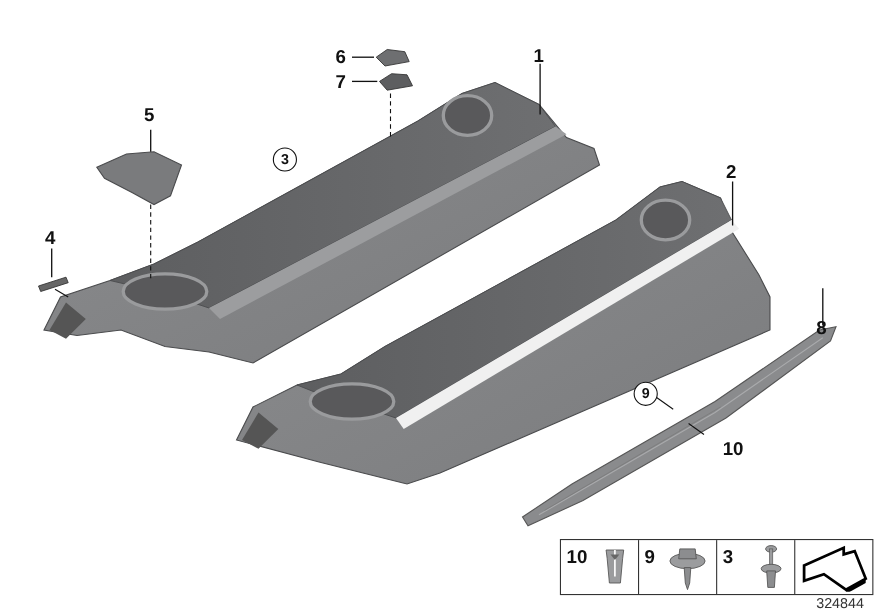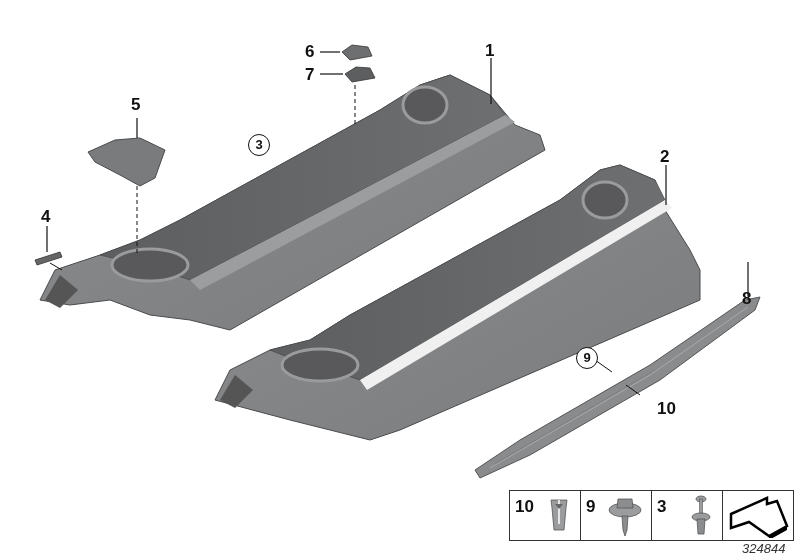--- a/index.html
+++ b/index.html
@@ -5,21 +5,21 @@
   html, body { margin:0; padding:0; background:#ffffff; }
   body { width:800px; height:560px; position:relative; overflow:hidden; font-family:"Liberation Sans", sans-serif; }
   .diagram { position:absolute; left:0; top:0; width:800px; height:560px; }
   .callout { position:absolute; font-weight:bold; font-size:17px; color:#111; font-family:"Liberation Sans", sans-serif; line-height:1; }
   .circled { position:absolute; width:20px; height:20px; border:1.5px solid #111; border-radius:50%; font-weight:bold; font-size:13px; text-align:center; line-height:20px; color:#111; background:#fff; }
   .legend { position:absolute; left:509px; top:490px; width:283px; height:49px; border:1px solid #333; display:flex; background:#fff; }
   .legend-cell { position:relative; flex:1; border-right:1px solid #333; }
   .legend-cell:last-child { border-right:none; }
   .legend-num { position:absolute; left:5px; top:6px; font-weight:bold; font-size:17px; color:#111; }
   .legend-icon { position:absolute; right:6px; top:3px; }
-  .ref-num { position:absolute; left:742px; top:541px; font-size:13px; color:#333;font-style:italic; }
+  .ref-num { position:absolute; left:742px; top:541px; font-size:13px; color:#333; }
 </style>
 </head>
 <body>
 
 <div class="diagram">
   <svg width="800" height="560" viewBox="0 0 800 560">
     <defs>
       <linearGradient id="gPanel" x1="0" y1="0" x2="1" y2="1">
         <stop offset="0" stop-color="#8c8d8f"></stop>
         <stop offset="1" stop-color="#7a7b7d"></stop>

